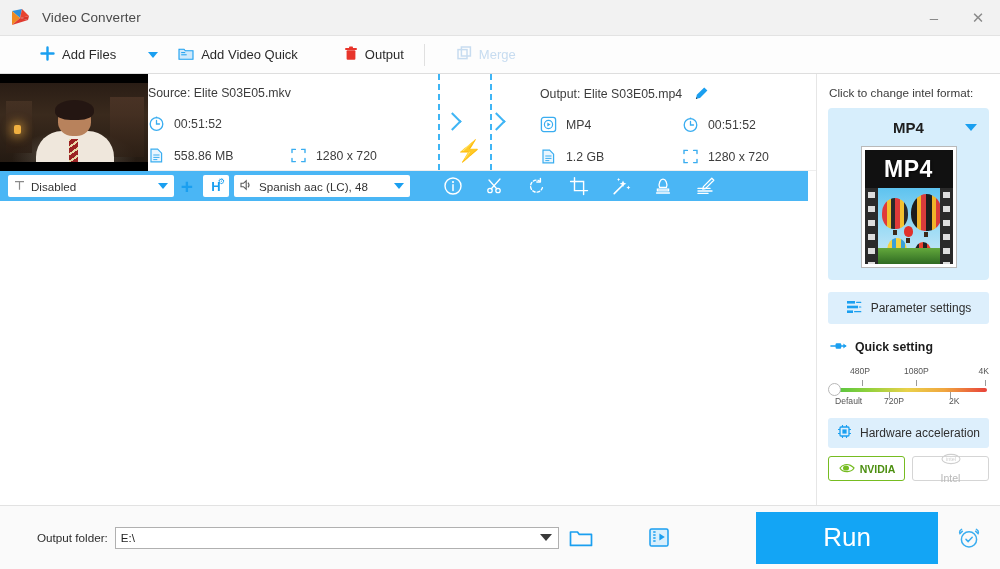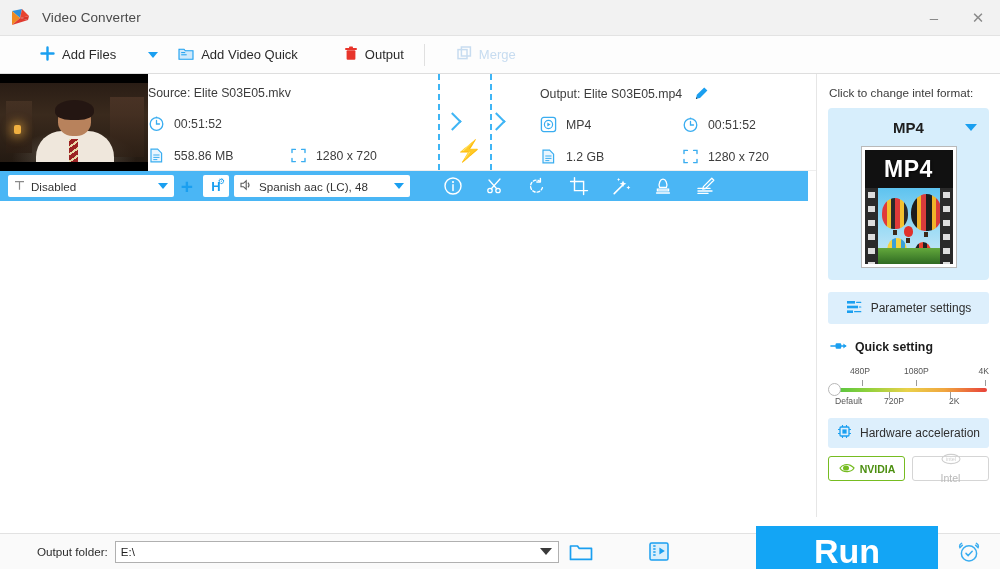--- a/index.html
+++ b/index.html
@@ -195,33 +195,33 @@
     display:flex; align-items:center; justify-content:center; gap:8px;
     font-size:12px; color:#2f2f2f; }
   .gpus { margin-top: 8px; display:flex; gap:7px; }
   .gpu { flex:1; height:25px; border:1px solid #d5d5d5; border-radius:3px;
     display:flex; align-items:center; justify-content:center; gap:5px;
     font-size:10.5px; background:#fff; }
   .gpu.on { border-color:#76bc21; color:#4c8f10; font-weight:700; }
   .gpu.off { color:#b9b9b9;flex-direction:column; }
 
   
-  .bottom { position:absolute; left:0; right:0; bottom:0; height:36px;
+  .bottom { position:absolute; left:0; right:0; bottom:0; height:64px;
     background:#fafafa; border-top:1px solid #e2e2e2; display:flex; align-items:center; }
   .of-label { margin-left:37px; font-size:11.7px; color:#2d2d2d; }
   .of-input { margin-left:7px; width:444px; height:22px; background:#fff;
     border:1px solid #b0b0b0; display:flex; align-items:center;
     font-size:11.5px; color:#222; padding-left:5px; }
   .of-input .v { flex:1; }
   .of-input .dc { width:0; height:0; border-left:6px solid transparent;
     border-right:6px solid transparent; border-top:7px solid #3a3a3a; margin-right:6px; }
   .bb-ic { width:44px; display:flex; align-items:center; justify-content:center; }
   .runbtn { margin-left:auto; width:182px; height:52px; background:#13a5f5;
     display:flex; align-items:center; justify-content:center;
-    color:#fff; font-size:34px; font-weight:700; }
+    color:#fff; font-size:26px; font-weight:400; }
   .alarm { width:62px; height:52px; display:flex; align-items:center;
     justify-content:center; }
 </style>
 </head>
 <body>
 
 <div class="app">
 
   <div class="titlebar">
     <span class="logo">

